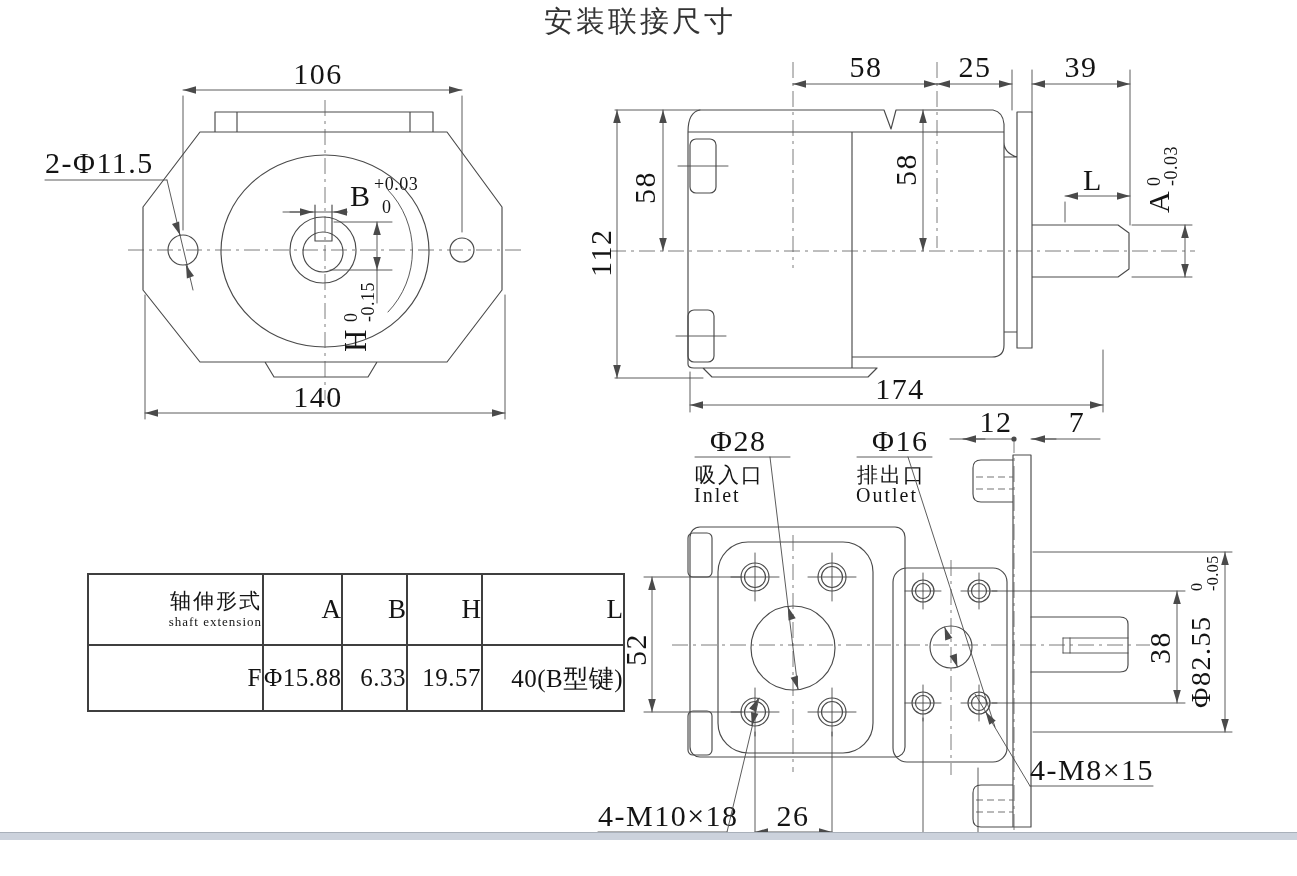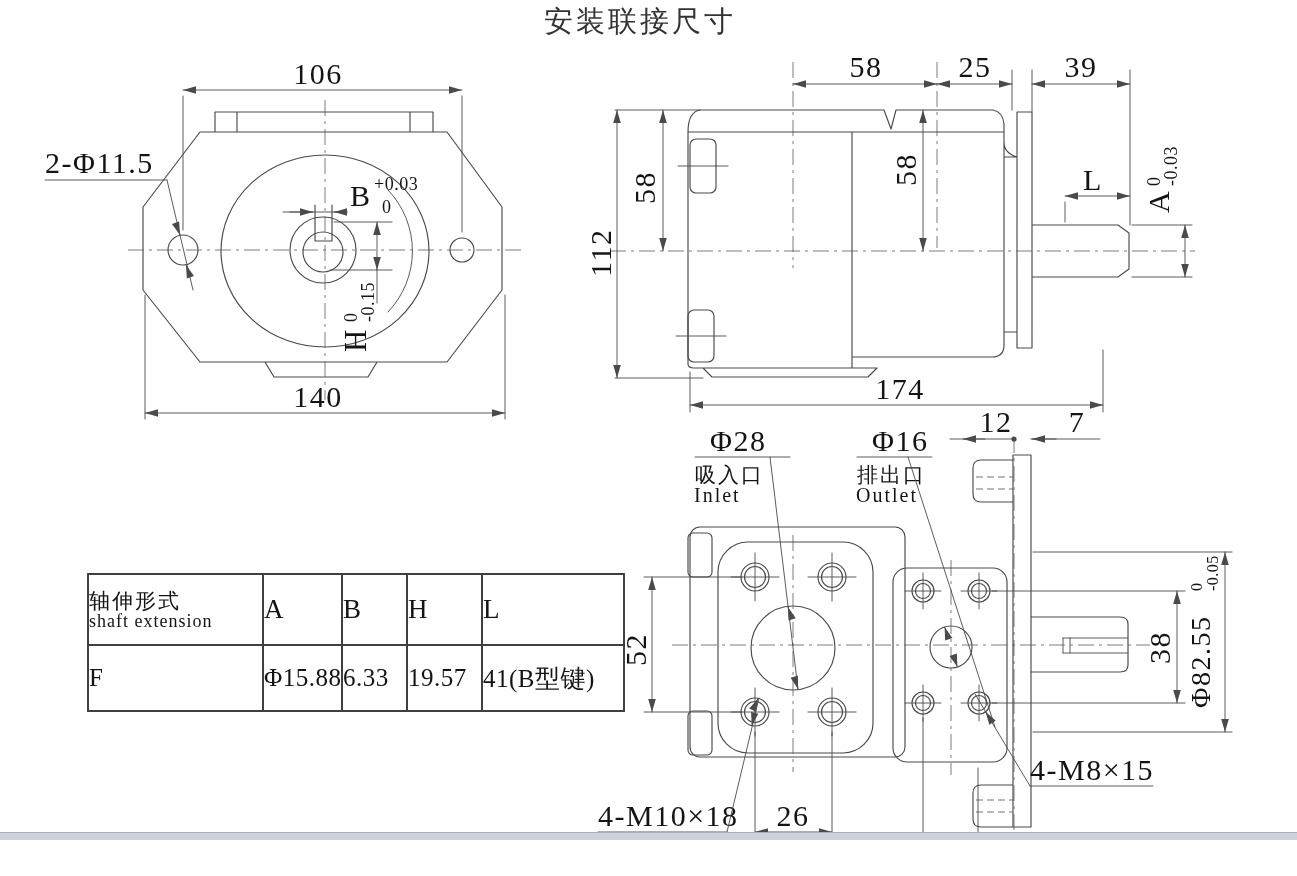--- a/index.html
+++ b/index.html
@@ -14,26 +14,26 @@
   text{fill:#141414;}
   .dt{font-family:"Liberation Serif","DejaVu Serif",serif;font-size:30px;letter-spacing:1.5px;}
   .ts{font-family:"Liberation Serif","DejaVu Serif",serif;font-size:18px;letter-spacing:0.5px;}
   .cj{font-family:"Liberation Sans","DejaVu Sans",sans-serif;font-size:21px;letter-spacing:2px;}
   .en{font-family:"Liberation Serif","DejaVu Serif",serif;font-size:20px;letter-spacing:2px;}
   .ttl{font-family:"Liberation Sans","DejaVu Sans",sans-serif;font-size:29px;font-weight:500;
        letter-spacing:3px;fill:#333;}
   
   .tbl{position:absolute;left:87px;top:573px;width:526px;height:139px;}
   .tbl table{border-collapse:collapse;table-layout:fixed;width:526px;height:139px;}
-  .tbl td,.tbl th{border:2px solid #3f3f3f;padding:0;text-align:left;vertical-align:middle;
+  .tbl td,.tbl th{border:2px solid #3f3f3f;padding:0;text-align:right;vertical-align:middle;
        font-weight:normal;color:#141414;}
   .c1{width:173px;} .c2{width:77px;} .c3{width:63px;} .c4{width:73px;} .c5{width:140px;}
   .hrow{height:49px;} .drow{height:45px;}
   .hcn{font-family:"Liberation Sans","DejaVu Sans",sans-serif;font-size:21px;letter-spacing:2px;line-height:23px;}
-  .hen{font-family:"Liberation Serif","DejaVu Serif",serif;font-size:18px;letter-spacing:1px;line-height:19px;}
+  .hen{font-family:"Liberation Serif","DejaVu Serif",serif;font-size:13px;letter-spacing:1px;line-height:19px;}
   .hletter{font-family:"Liberation Serif","DejaVu Serif",serif;font-size:27px;}
   .dcell{font-family:"Liberation Serif","DejaVu Serif",serif;font-size:25px;letter-spacing:0.5px;}
   
   .bbar{position:absolute;left:0;bottom:0;width:1297px;height:7px;background:#ccd2dc;
         border-top:1px solid #a9b0ba;}
   .scroll-hint{position:absolute;left:1264px;top:846px;width:44px;height:36px;background:#fff;
         border:1px solid #e4e4e4;border-radius:9px;}
 </style>
 </head>
 <body>
@@ -256,21 +256,21 @@
         <th class="c2 hletter">A</th>
         <th class="c3 hletter">B</th>
         <th class="c4 hletter">H</th>
         <th class="c5 hletter">L</th>
       </tr>
       <tr class="drow">
         <td class="dcell">F</td>
         <td class="dcell">Φ15.88</td>
         <td class="dcell">6.33</td>
         <td class="dcell">19.57</td>
-        <td class="dcell">41(B型键)</td>
+        <td class="dcell">40(B型键)</td>
       </tr>
     </tbody>
       </table>
   </div>
 
   <div class="scroll-hint"></div>
   <div class="bbar"></div>
 </div>
 
 </body></html>

